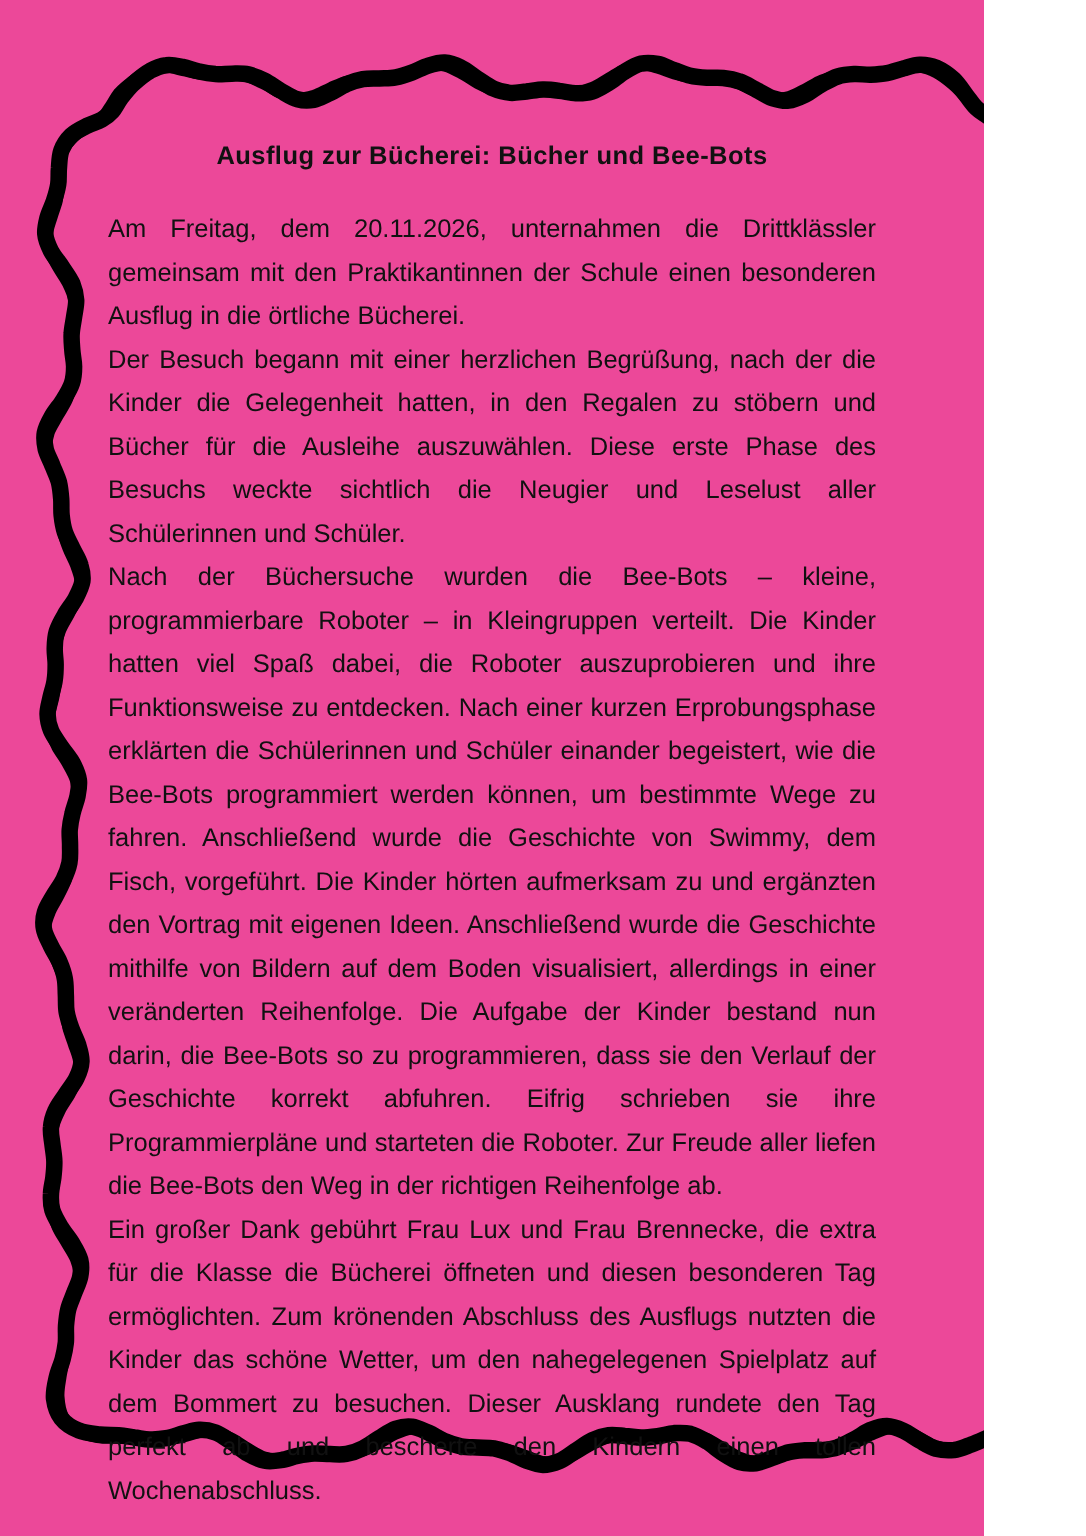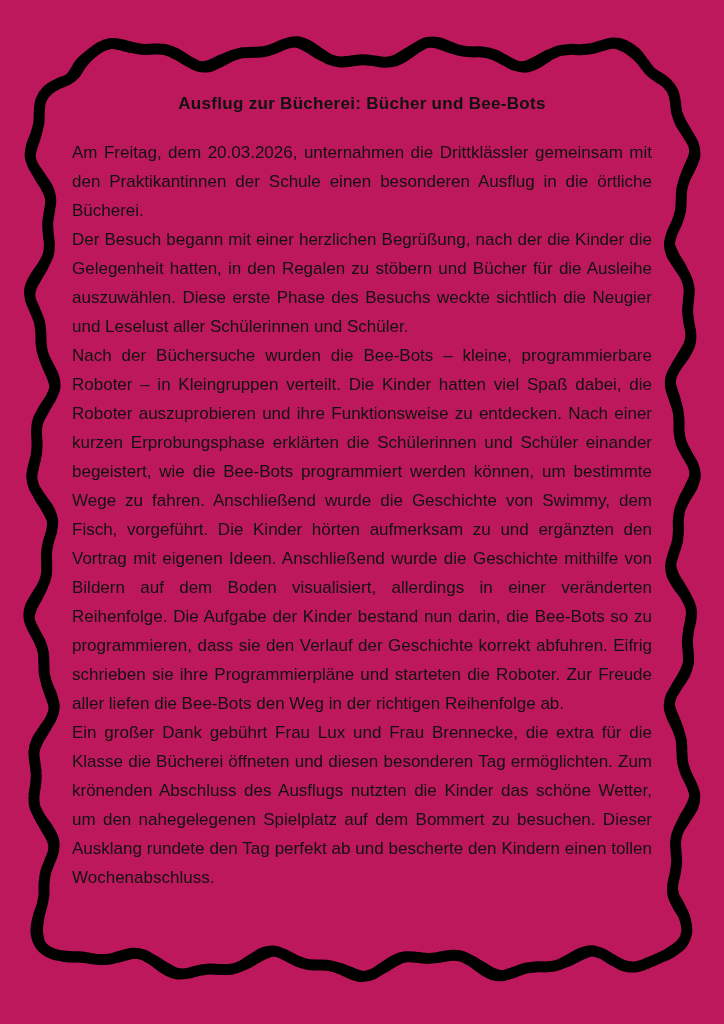--- a/index.html
+++ b/index.html
@@ -2,23 +2,23 @@
 <html><head>
 <meta charset="utf-8">
 <style>
   html, body {
     margin: 0;
     padding: 0;
     background: #ffffff;
   }
   .page {
     position: relative;
-    width: 724px;
+    width: 656px;
     height: 1024px;
-    background: #be185d;
+    background: #ec4899;
     overflow: hidden;
     font-family: "Liberation Sans", "DejaVu Sans", sans-serif;
     color: #111111;
   }
   .border-svg {
     position: absolute;
     left: 0;
     top: 0;
     width: 724px;
     height: 1024px;
@@ -51,19 +51,19 @@
 
 <div class="page">
 
   <svg class="border-svg" viewBox="0 0 724 1024" xmlns="http://www.w3.org/2000/svg" aria-hidden="true">
     <path id="wavy-path-1" fill="none" stroke-linecap="round" stroke-linejoin="round" d="M 100.0 47.3 C 103.7 45.2, 107.3 43.9, 110.9 43.5 C 114.6 43.0, 118.2 43.9, 121.8 44.6 C 125.5 45.3, 129.1 46.9, 132.8 47.7 C 136.4 48.6, 140.0 49.2, 143.7 49.4 C 147.3 49.7, 150.9 49.1, 154.6 49.1 C 158.2 49.1, 161.9 48.8, 165.5 49.6 C 169.1 50.4, 172.8 51.9, 176.4 53.7 C 180.1 55.6, 183.7 58.6, 187.3 60.6 C 191.0 62.7, 194.6 65.2, 198.3 66.2 C 201.9 67.2, 205.5 67.3, 209.2 66.6 C 212.8 65.9, 216.4 63.7, 220.1 62.0 C 223.7 60.3, 227.4 57.7, 231.0 56.1 C 234.6 54.6, 238.3 53.5, 241.9 52.8 C 245.6 52.2, 249.2 52.5, 252.8 52.3 C 256.5 52.1, 260.1 52.3, 263.8 51.6 C 267.4 50.9, 271.0 49.7, 274.7 48.3 C 278.3 47.0, 281.9 44.8, 285.6 43.7 C 289.2 42.6, 292.9 41.5, 296.5 41.7 C 300.1 41.9, 303.8 43.3, 307.4 45.1 C 311.1 46.8, 314.7 50.1, 318.3 52.4 C 322.0 54.8, 325.6 57.6, 329.3 59.2 C 332.9 60.8, 336.5 61.6, 340.2 61.9 C 343.8 62.2, 347.4 61.3, 351.1 61.0 C 354.7 60.6, 358.4 59.8, 362.0 59.7 C 365.6 59.6, 369.3 60.1, 372.9 60.6 C 376.6 61.0, 380.2 62.1, 383.8 62.2 C 387.5 62.3, 391.1 62.2, 394.8 61.1 C 398.4 60.0, 402.0 57.7, 405.7 55.4 C 409.3 53.2, 412.9 49.8, 416.6 47.7 C 420.2 45.5, 423.9 43.3, 427.5 42.4 C 431.1 41.6, 434.8 41.9, 438.4 42.6 C 442.1 43.3, 445.7 45.3, 449.3 46.7 C 453.0 48.0, 456.6 49.7, 460.3 50.5 C 463.9 51.4, 467.5 51.6, 471.2 51.8 C 474.8 52.1, 478.4 51.6, 482.1 52.0 C 485.7 52.4, 489.4 53.0, 493.0 54.3 C 496.6 55.5, 500.3 57.8, 503.9 59.7 C 507.6 61.5, 511.2 64.2, 514.8 65.4 C 518.5 66.6, 522.1 67.5, 525.8 67.1 C 529.4 66.7, 533.0 65.0, 536.7 63.2 C 540.3 61.4, 543.9 58.3, 547.6 56.3 C 551.2 54.3, 554.9 52.1, 558.5 51.0 C 562.1 49.9, 565.8 49.6, 569.4 49.4 C 573.1 49.2, 576.7 49.9, 580.3 49.8 C 584.0 49.6, 587.6 49.4, 591.3 48.7 C 594.9 48.0, 598.5 46.5, 602.2 45.6 C 605.8 44.6, 609.4 43.2, 613.1 43.1 C 616.7 43.0, 620.2 43.4, 624.0 45.0 C 627.8 46.7, 632.4 49.8, 635.8 52.9 C 639.1 56.0, 641.6 60.3, 644.1 63.5 C 646.6 66.7, 648.4 69.6, 650.8 71.9 C 653.2 74.3, 655.8 75.6, 658.5 77.5 C 661.1 79.4, 664.4 81.0, 666.8 83.4 C 669.2 85.7, 671.5 88.7, 672.9 91.7 C 674.4 94.8, 674.8 98.4, 675.4 101.8 C 676.0 105.2, 675.8 108.5, 676.6 112.0 C 677.5 115.5, 678.7 119.4, 680.5 123.0 C 682.3 126.7, 685.4 130.4, 687.5 134.1 C 689.7 137.7, 692.4 141.4, 693.6 145.1 C 694.8 148.8, 695.2 152.4, 694.8 156.1 C 694.3 159.8, 692.3 163.5, 690.7 167.1 C 689.1 170.8, 686.6 174.5, 685.1 178.2 C 683.6 181.8, 682.5 185.5, 681.8 189.2 C 681.1 192.9, 681.4 196.5, 681.2 200.2 C 681.0 203.9, 681.1 207.6, 680.4 211.3 C 679.7 214.9, 678.4 218.6, 677.0 222.3 C 675.6 226.0, 673.3 229.6, 672.0 233.3 C 670.8 237.0, 669.4 240.7, 669.4 244.3 C 669.4 248.0, 670.5 251.7, 672.1 255.4 C 673.7 259.0, 676.8 262.7, 679.1 266.4 C 681.4 270.1, 684.4 273.7, 686.0 277.4 C 687.7 281.1, 688.7 284.8, 689.1 288.4 C 689.5 292.1, 688.8 295.8, 688.5 299.5 C 688.3 303.1, 687.6 306.8, 687.6 310.5 C 687.6 314.2, 688.2 317.9, 688.7 321.5 C 689.2 325.2, 690.5 328.9, 690.7 332.6 C 691.0 336.2, 691.1 339.9, 690.1 343.6 C 689.1 347.3, 687.0 350.9, 684.8 354.6 C 682.6 358.3, 679.1 362.0, 676.9 365.6 C 674.6 369.3, 672.2 373.0, 671.2 376.7 C 670.1 380.3, 670.2 384.0, 670.7 387.7 C 671.2 391.4, 673.0 395.0, 674.2 398.7 C 675.4 402.4, 677.0 406.1, 677.8 409.8 C 678.6 413.4, 678.8 417.1, 679.0 420.8 C 679.2 424.5, 678.7 428.1, 679.1 431.8 C 679.4 435.5, 679.9 439.2, 681.2 442.8 C 682.5 446.5, 684.7 450.2, 686.7 453.9 C 688.6 457.5, 691.4 461.2, 692.9 464.9 C 694.3 468.6, 695.4 472.2, 695.3 475.9 C 695.1 479.6, 693.6 483.3, 692.0 486.9 C 690.3 490.6, 687.4 494.3, 685.4 498.0 C 683.4 501.6, 681.3 505.3, 680.1 509.0 C 678.9 512.7, 678.6 516.4, 678.3 520.0 C 678.0 523.7, 678.6 527.4, 678.4 531.1 C 678.2 534.7, 678.0 538.4, 677.2 542.1 C 676.4 545.8, 674.8 549.4, 673.7 553.1 C 672.7 556.8, 671.0 560.5, 670.8 564.1 C 670.5 567.8, 670.8 571.5, 672.1 575.2 C 673.4 578.8, 676.0 582.5, 678.4 586.2 C 680.8 589.9, 684.1 593.5, 686.2 597.2 C 688.3 600.9, 690.2 604.6, 691.0 608.3 C 691.8 611.9, 691.4 615.6, 691.0 619.3 C 690.6 623.0, 689.2 626.6, 688.6 630.3 C 688.0 634.0, 687.5 637.7, 687.4 641.3 C 687.3 645.0, 688.0 648.7, 688.2 652.4 C 688.4 656.0, 688.9 659.7, 688.3 663.4 C 687.7 667.1, 686.5 670.7, 684.7 674.4 C 682.9 678.1, 679.9 681.8, 677.6 685.4 C 675.4 689.1, 672.5 692.8, 671.1 696.5 C 669.7 700.1, 669.0 703.8, 669.3 707.5 C 669.5 711.2, 671.2 714.9, 672.7 718.5 C 674.2 722.2, 676.6 725.9, 678.0 729.6 C 679.4 733.2, 680.6 736.9, 681.3 740.6 C 681.9 744.3, 681.7 747.9, 681.9 751.6 C 682.2 755.3, 682.0 759.0, 682.7 762.6 C 683.4 766.3, 684.7 770.0, 686.1 773.7 C 687.6 777.3, 690.1 781.0, 691.5 784.7 C 693.0 788.4, 694.6 792.0, 694.8 795.7 C 695.0 799.4, 694.2 803.1, 692.8 806.8 C 691.3 810.4, 688.4 814.1, 686.1 817.8 C 683.9 821.5, 680.9 825.1, 679.2 828.8 C 677.4 832.5, 676.3 836.2, 675.8 839.8 C 675.2 843.5, 675.8 847.2, 676.0 850.9 C 676.1 854.5, 676.8 858.2, 676.7 861.9 C 676.5 865.6, 675.9 869.2, 675.3 872.9 C 674.7 876.6, 673.2 880.3, 672.9 883.9 C 672.5 887.6, 672.1 891.3, 673.0 895.0 C 673.8 898.6, 676.0 902.2, 677.9 906.0 C 679.9 909.8, 683.2 913.7, 684.6 918.1 C 686.1 922.4, 687.3 927.6, 686.8 932.0 C 686.3 936.4, 684.1 940.9, 681.5 944.4 C 678.8 947.8, 674.5 950.4, 670.7 952.7 C 667.0 955.0, 662.7 956.5, 658.9 958.2 C 655.0 959.9, 651.4 961.6, 647.6 963.0 C 643.8 964.4, 640.0 966.2, 636.1 966.7 C 632.1 967.1, 627.8 966.9, 624.0 965.9 C 620.2 964.8, 616.7 962.4, 613.1 960.4 C 609.4 958.4, 605.8 955.4, 602.2 953.8 C 598.5 952.2, 594.9 950.8, 591.3 950.7 C 587.6 950.6, 584.0 951.9, 580.3 953.3 C 576.7 954.8, 573.1 957.6, 569.4 959.5 C 565.8 961.4, 562.1 963.6, 558.5 964.8 C 554.9 966.1, 551.2 966.5, 547.6 966.8 C 543.9 967.1, 540.3 966.6, 536.7 966.8 C 533.0 967.1, 529.4 967.3, 525.8 968.2 C 522.1 969.1, 518.5 970.8, 514.8 972.0 C 511.2 973.2, 507.6 975.0, 503.9 975.5 C 500.3 975.9, 496.6 975.9, 493.0 974.8 C 489.4 973.7, 485.7 971.2, 482.1 968.9 C 478.4 966.6, 474.8 963.2, 471.2 961.0 C 467.5 958.9, 463.9 956.9, 460.3 955.9 C 456.6 955.0, 453.0 955.2, 449.3 955.4 C 445.7 955.7, 442.1 956.9, 438.4 957.4 C 434.8 957.9, 431.1 958.4, 427.5 958.4 C 423.9 958.3, 420.2 957.5, 416.6 957.3 C 412.9 957.0, 409.3 956.3, 405.7 956.8 C 402.0 957.3, 398.4 958.4, 394.8 960.1 C 391.1 961.8, 387.5 964.8, 383.8 967.1 C 380.2 969.5, 376.6 972.5, 372.9 974.1 C 369.3 975.6, 365.6 976.6, 362.0 976.6 C 358.4 976.5, 354.7 975.1, 351.1 973.8 C 347.4 972.5, 343.8 970.2, 340.2 968.8 C 336.5 967.5, 332.9 966.3, 329.3 965.6 C 325.6 965.0, 322.0 965.2, 318.3 965.0 C 314.7 964.8, 311.1 965.0, 307.4 964.3 C 303.8 963.6, 300.1 962.3, 296.5 960.8 C 292.9 959.2, 289.2 956.7, 285.6 955.1 C 281.9 953.5, 278.3 951.6, 274.7 951.1 C 271.0 950.7, 267.4 951.2, 263.8 952.5 C 260.1 953.8, 256.5 956.5, 252.8 958.7 C 249.2 960.9, 245.6 963.8, 241.9 965.6 C 238.3 967.4, 234.6 968.7, 231.0 969.3 C 227.4 969.9, 223.7 969.5, 220.1 969.4 C 216.4 969.4, 212.8 968.8, 209.2 969.0 C 205.5 969.2, 201.9 969.9, 198.3 970.6 C 194.6 971.4, 191.0 972.9, 187.3 973.4 C 183.7 974.0, 180.1 974.5, 176.4 973.8 C 172.8 973.2, 169.1 971.4, 165.5 969.3 C 161.9 967.3, 158.2 963.9, 154.6 961.5 C 150.9 959.1, 147.3 956.3, 143.7 955.0 C 140.0 953.6, 136.4 953.1, 132.8 953.2 C 129.1 953.4, 125.5 954.8, 121.8 955.7 C 118.2 956.7, 114.6 958.1, 110.9 958.8 C 107.3 959.4, 103.6 959.7, 100.0 959.6 C 96.4 959.6, 93.1 958.7, 89.6 958.3 C 86.1 957.8, 82.8 957.1, 79.0 956.8 C 75.1 956.5, 70.8 956.8, 66.4 956.3 C 62.0 955.8, 56.6 955.4, 52.4 953.6 C 48.1 951.9, 43.6 949.1, 40.8 945.5 C 38.1 942.0, 36.6 937.0, 36.0 932.5 C 35.5 928.0, 36.8 922.8, 37.8 918.4 C 38.7 914.0, 40.8 909.9, 41.8 906.0 C 42.8 902.1, 43.5 898.6, 43.9 895.0 C 44.2 891.3, 43.8 887.6, 44.0 883.9 C 44.3 880.3, 44.6 876.6, 45.5 872.9 C 46.4 869.2, 48.2 865.6, 49.5 861.9 C 50.9 858.2, 52.9 854.5, 53.5 850.9 C 54.2 847.2, 54.4 843.5, 53.5 839.8 C 52.6 836.2, 50.3 832.5, 48.1 828.8 C 45.9 825.1, 42.6 821.5, 40.4 817.8 C 38.2 814.1, 36.0 810.4, 34.9 806.8 C 33.8 803.1, 33.8 799.4, 34.0 795.7 C 34.1 792.0, 35.2 788.4, 35.6 784.7 C 36.0 781.0, 36.4 777.3, 36.2 773.7 C 36.1 770.0, 35.3 766.3, 34.9 762.6 C 34.5 759.0, 33.6 755.3, 34.0 751.6 C 34.3 747.9, 35.2 744.3, 36.9 740.6 C 38.5 736.9, 41.5 733.2, 43.8 729.6 C 46.2 725.9, 49.4 722.2, 51.1 718.5 C 52.9 714.9, 54.1 711.2, 54.3 707.5 C 54.4 703.8, 53.2 700.1, 52.1 696.5 C 51.0 692.8, 48.8 689.1, 47.5 685.4 C 46.2 681.8, 45.0 678.1, 44.4 674.4 C 43.8 670.7, 44.1 667.1, 43.9 663.4 C 43.7 659.7, 43.9 656.0, 43.2 652.4 C 42.6 648.7, 41.3 645.0, 39.7 641.3 C 38.2 637.7, 35.5 634.0, 33.8 630.3 C 32.0 626.6, 29.9 623.0, 29.3 619.3 C 28.6 615.6, 28.8 611.9, 29.9 608.3 C 30.9 604.6, 33.5 600.9, 35.6 597.2 C 37.7 593.5, 40.6 589.9, 42.4 586.2 C 44.2 582.5, 45.6 578.8, 46.3 575.2 C 47.0 571.5, 46.7 567.8, 46.7 564.1 C 46.8 560.5, 46.2 556.8, 46.5 553.1 C 46.8 549.4, 47.5 545.8, 48.4 542.1 C 49.2 538.4, 50.9 534.7, 51.6 531.1 C 52.3 527.4, 53.1 523.7, 52.6 520.0 C 52.1 516.4, 50.5 512.7, 48.6 509.0 C 46.6 505.3, 43.3 501.6, 40.8 498.0 C 38.4 494.3, 35.5 490.6, 34.0 486.9 C 32.5 483.3, 31.8 479.6, 31.7 475.9 C 31.7 472.2, 32.9 468.6, 33.7 464.9 C 34.5 461.2, 35.9 457.5, 36.4 453.9 C 37.0 450.2, 37.1 446.5, 37.1 442.8 C 37.1 439.2, 36.3 435.5, 36.5 431.8 C 36.6 428.1, 36.8 424.5, 37.9 420.8 C 39.0 417.1, 41.2 413.4, 43.3 409.8 C 45.4 406.1, 48.5 402.4, 50.5 398.7 C 52.4 395.0, 54.3 391.4, 54.9 387.7 C 55.4 384.0, 54.7 380.3, 53.6 376.7 C 52.6 373.0, 50.1 369.3, 48.3 365.6 C 46.6 362.0, 44.4 358.3, 43.2 354.6 C 42.0 350.9, 41.5 347.3, 41.1 343.6 C 40.7 339.9, 41.1 336.2, 40.8 332.6 C 40.5 328.9, 40.2 325.2, 39.3 321.5 C 38.3 317.9, 36.5 314.2, 35.0 310.5 C 33.6 306.8, 31.4 303.1, 30.5 299.5 C 29.7 295.8, 29.2 292.1, 29.9 288.4 C 30.6 284.8, 32.6 281.1, 34.7 277.4 C 36.8 273.7, 40.1 270.1, 42.3 266.4 C 44.6 262.7, 46.9 259.0, 48.0 255.4 C 49.2 251.7, 49.4 248.0, 49.4 244.3 C 49.4 240.7, 48.4 237.0, 48.2 233.3 C 47.9 229.6, 47.5 226.0, 47.8 222.3 C 48.0 218.6, 48.9 214.9, 49.4 211.3 C 49.9 207.6, 50.9 203.9, 50.8 200.2 C 50.6 196.5, 49.8 192.9, 48.3 189.2 C 46.7 185.5, 43.9 181.8, 41.5 178.2 C 39.1 174.5, 35.8 170.8, 33.9 167.1 C 32.1 163.5, 30.5 159.8, 30.2 156.1 C 29.8 152.4, 30.8 148.8, 31.7 145.1 C 32.7 141.4, 34.7 137.7, 35.9 134.1 C 37.1 130.4, 38.2 126.7, 38.8 123.0 C 39.4 119.4, 38.9 115.8, 39.3 112.0 C 39.6 108.2, 39.6 103.9, 40.9 100.3 C 42.3 96.6, 44.7 93.0, 47.5 90.3 C 50.4 87.5, 54.5 85.6, 57.9 83.9 C 61.3 82.1, 65.0 81.4, 67.8 79.8 C 70.6 78.2, 72.6 76.7, 74.8 74.2 C 76.9 71.8, 78.3 68.3, 80.6 65.3 C 83.0 62.2, 85.6 58.8, 88.8 55.8 C 92.1 52.9, 96.3 49.3, 100.0 47.3 Z" stroke="#000000" stroke-width="11"></path>
     <path id="wavy-path-2" fill="none" stroke-linecap="round" stroke-linejoin="round" d="M 100.0 46.0 C 103.8 44.5, 107.3 44.7, 110.9 44.9 C 114.6 45.1, 118.2 46.4, 121.8 47.2 C 125.5 47.9, 129.1 49.1, 132.8 49.6 C 136.4 50.1, 140.0 50.1, 143.7 50.1 C 147.3 50.1, 150.9 49.6, 154.6 49.8 C 158.2 50.0, 161.9 50.4, 165.5 51.6 C 169.1 52.7, 172.8 54.7, 176.4 56.6 C 180.1 58.4, 183.7 61.0, 187.3 62.5 C 191.0 63.9, 194.6 65.2, 198.3 65.4 C 201.9 65.5, 205.5 64.5, 209.2 63.4 C 212.8 62.2, 216.4 59.9, 220.1 58.3 C 223.7 56.8, 227.4 55.0, 231.0 54.0 C 234.6 53.1, 238.3 52.8, 241.9 52.5 C 245.6 52.2, 249.2 52.6, 252.8 52.4 C 256.5 52.1, 260.1 51.7, 263.8 50.8 C 267.4 50.0, 271.0 48.3, 274.7 47.2 C 278.3 46.0, 281.9 44.3, 285.6 43.8 C 289.2 43.3, 292.9 43.3, 296.5 44.2 C 300.1 45.1, 303.8 47.2, 307.4 49.2 C 311.1 51.1, 314.7 54.0, 318.3 55.8 C 322.0 57.7, 325.6 59.4, 329.3 60.2 C 332.9 61.0, 336.5 60.9, 340.2 60.8 C 343.8 60.6, 347.4 59.7, 351.1 59.4 C 354.7 59.1, 358.4 58.9, 362.0 59.0 C 365.6 59.2, 369.3 60.0, 372.9 60.4 C 376.6 60.7, 380.2 61.4, 383.8 61.0 C 387.5 60.6, 391.1 59.7, 394.8 58.1 C 398.4 56.6, 402.0 54.0, 405.7 51.9 C 409.3 49.9, 412.9 47.2, 416.6 45.8 C 420.2 44.4, 423.9 43.5, 427.5 43.5 C 431.1 43.4, 434.8 44.6, 438.4 45.6 C 442.1 46.6, 445.7 48.5, 449.3 49.5 C 453.0 50.6, 456.6 51.4, 460.3 51.9 C 463.9 52.3, 467.5 52.1, 471.2 52.2 C 474.8 52.4, 478.4 52.3, 482.1 52.9 C 485.7 53.6, 489.4 54.8, 493.0 56.3 C 496.6 57.7, 500.3 60.0, 503.9 61.5 C 507.6 63.0, 511.2 64.7, 514.8 65.2 C 518.5 65.6, 522.1 65.2, 525.8 64.2 C 529.4 63.2, 533.0 60.9, 536.7 59.1 C 540.3 57.3, 543.9 54.8, 547.6 53.3 C 551.2 51.9, 554.9 50.8, 558.5 50.3 C 562.1 49.7, 565.8 50.1, 569.4 50.1 C 573.1 50.1, 576.7 50.4, 580.3 50.1 C 584.0 49.8, 587.6 49.1, 591.3 48.3 C 594.9 47.5, 598.5 46.0, 602.2 45.4 C 605.8 44.9, 609.4 44.3, 613.1 44.9 C 616.7 45.4, 620.3 46.8, 624.0 48.7 C 627.7 50.7, 631.8 53.9, 635.0 56.6 C 638.3 59.3, 640.7 62.6, 643.5 65.0 C 646.2 67.4, 648.6 69.2, 651.4 71.1 C 654.1 72.9, 657.3 74.0, 660.1 75.9 C 663.0 77.8, 666.1 79.8, 668.3 82.4 C 670.5 85.0, 672.2 88.3, 673.5 91.5 C 674.8 94.7, 675.2 98.2, 676.1 101.6 C 676.9 105.1, 677.4 108.4, 678.6 112.0 C 679.8 115.6, 681.7 119.4, 683.5 123.0 C 685.4 126.7, 688.1 130.4, 689.7 134.1 C 691.3 137.7, 692.8 141.4, 693.2 145.1 C 693.5 148.8, 692.8 152.4, 691.8 156.1 C 690.7 159.8, 688.6 163.5, 687.1 167.1 C 685.6 170.8, 683.9 174.5, 682.9 178.2 C 681.9 181.8, 681.6 185.5, 681.3 189.2 C 681.0 192.9, 681.4 196.5, 681.1 200.2 C 680.8 203.9, 680.4 207.6, 679.5 211.3 C 678.6 214.9, 676.9 218.6, 675.6 222.3 C 674.4 226.0, 672.5 229.6, 671.8 233.3 C 671.2 237.0, 670.9 240.7, 671.6 244.3 C 672.4 248.0, 674.3 251.7, 676.1 255.4 C 678.0 259.0, 680.8 262.7, 682.7 266.4 C 684.6 270.1, 686.4 273.7, 687.3 277.4 C 688.3 281.1, 688.3 284.8, 688.2 288.4 C 688.2 292.1, 687.4 295.8, 687.2 299.5 C 687.0 303.1, 686.8 306.8, 687.0 310.5 C 687.3 314.2, 688.2 317.9, 688.6 321.5 C 689.1 325.2, 689.9 328.9, 689.7 332.6 C 689.4 336.2, 688.6 339.9, 687.2 343.6 C 685.7 347.3, 683.2 350.9, 681.1 354.6 C 679.0 358.3, 676.2 362.0, 674.7 365.6 C 673.1 369.3, 672.0 373.0, 671.8 376.7 C 671.6 380.3, 672.6 384.0, 673.4 387.7 C 674.3 391.4, 676.0 395.0, 677.0 398.7 C 678.0 402.4, 678.8 406.1, 679.2 409.8 C 679.7 413.4, 679.4 417.1, 679.5 420.8 C 679.6 424.5, 679.4 428.1, 680.1 431.8 C 680.7 435.5, 681.9 439.2, 683.3 442.8 C 684.8 446.5, 687.2 450.2, 688.8 453.9 C 690.4 457.5, 692.3 461.2, 693.0 464.9 C 693.6 468.6, 693.5 472.2, 692.6 475.9 C 691.8 479.6, 689.7 483.3, 688.0 486.9 C 686.3 490.6, 683.8 494.3, 682.3 498.0 C 680.9 501.6, 679.7 505.3, 679.1 509.0 C 678.5 512.7, 678.8 516.4, 678.7 520.0 C 678.7 523.7, 679.0 527.4, 678.6 531.1 C 678.3 534.7, 677.4 538.4, 676.6 542.1 C 675.7 545.8, 674.1 549.4, 673.4 553.1 C 672.7 556.8, 671.9 560.5, 672.3 564.1 C 672.7 567.8, 674.0 571.5, 675.7 575.2 C 677.4 578.8, 680.2 582.5, 682.3 586.2 C 684.4 589.9, 686.9 593.5, 688.2 597.2 C 689.5 600.9, 690.2 604.6, 690.3 608.3 C 690.4 611.9, 689.4 615.6, 688.8 619.3 C 688.3 623.0, 687.3 626.6, 686.9 630.3 C 686.6 634.0, 686.7 637.7, 686.8 641.3 C 686.9 645.0, 687.7 648.7, 687.6 652.4 C 687.5 656.0, 687.4 659.7, 686.4 663.4 C 685.3 667.1, 683.4 670.7, 681.6 674.4 C 679.7 678.1, 676.9 681.8, 675.2 685.4 C 673.4 689.1, 671.7 692.8, 671.2 696.5 C 670.6 700.1, 671.1 703.8, 672.0 707.5 C 672.8 711.2, 674.8 714.9, 676.2 718.5 C 677.6 722.2, 679.4 725.9, 680.3 729.6 C 681.2 733.2, 681.6 736.9, 681.9 740.6 C 682.2 744.3, 681.8 747.9, 682.1 751.6 C 682.4 755.3, 682.8 759.0, 683.7 762.6 C 684.7 766.3, 686.4 770.0, 687.8 773.7 C 689.2 777.3, 691.2 781.0, 692.0 784.7 C 692.9 788.4, 693.4 792.0, 692.8 795.7 C 692.3 799.4, 690.5 803.1, 688.8 806.8 C 687.1 810.4, 684.3 814.1, 682.4 817.8 C 680.5 821.5, 678.6 825.1, 677.6 828.8 C 676.6 832.5, 676.4 836.2, 676.4 839.8 C 676.3 843.5, 677.0 847.2, 677.2 850.9 C 677.3 854.5, 677.4 858.2, 677.1 861.9 C 676.7 865.6, 675.7 869.2, 675.2 872.9 C 674.6 876.6, 673.7 880.3, 673.8 883.9 C 673.9 887.6, 674.5 891.3, 675.8 895.0 C 677.2 898.6, 679.9 902.1, 681.7 906.0 C 683.6 909.9, 686.3 914.2, 687.1 918.6 C 687.9 922.9, 687.9 927.8, 686.6 931.9 C 685.3 936.0, 682.4 939.9, 679.4 943.0 C 676.4 946.2, 672.4 948.5, 668.8 950.8 C 665.3 953.2, 661.6 955.0, 658.1 957.0 C 654.5 958.9, 651.1 961.1, 647.4 962.5 C 643.7 964.0, 639.8 965.4, 635.9 965.6 C 632.0 965.8, 627.8 964.9, 624.0 963.6 C 620.2 962.3, 616.7 959.7, 613.1 958.0 C 609.4 956.3, 605.8 954.2, 602.2 953.3 C 598.5 952.5, 594.9 952.4, 591.3 953.0 C 587.6 953.7, 584.0 955.6, 580.3 957.2 C 576.7 958.8, 573.1 961.2, 569.4 962.7 C 565.8 964.2, 562.1 965.3, 558.5 966.0 C 554.9 966.6, 551.2 966.4, 547.6 966.6 C 543.9 966.7, 540.3 966.4, 536.7 966.8 C 533.0 967.2, 529.4 968.1, 525.8 969.0 C 522.1 970.0, 518.5 971.7, 514.8 972.6 C 511.2 973.4, 507.6 974.4, 503.9 974.2 C 500.3 973.9, 496.6 972.8, 493.0 971.3 C 489.4 969.7, 485.7 966.9, 482.1 964.9 C 478.4 962.8, 474.8 960.2, 471.2 958.8 C 467.5 957.3, 463.9 956.5, 460.3 956.3 C 456.6 956.1, 453.0 956.9, 449.3 957.3 C 445.7 957.8, 442.1 958.7, 438.4 959.0 C 434.8 959.2, 431.1 959.1, 427.5 958.9 C 423.9 958.7, 420.2 957.8, 416.6 957.8 C 412.9 957.8, 409.3 957.8, 405.7 958.7 C 402.0 959.6, 398.4 961.5, 394.8 963.3 C 391.1 965.2, 387.5 968.1, 383.8 969.9 C 380.2 971.7, 376.6 973.7, 372.9 974.4 C 369.3 975.1, 365.6 974.8, 362.0 974.2 C 358.4 973.5, 354.7 971.6, 351.1 970.4 C 347.4 969.1, 343.8 967.4, 340.2 966.5 C 336.5 965.5, 332.9 965.2, 329.3 964.9 C 325.6 964.6, 322.0 964.9, 318.3 964.6 C 314.7 964.3, 311.1 964.0, 307.4 963.1 C 303.8 962.1, 300.1 960.3, 296.5 958.9 C 292.9 957.4, 289.2 955.2, 285.6 954.2 C 281.9 953.2, 278.3 952.5, 274.7 952.8 C 271.0 953.2, 267.4 954.7, 263.8 956.3 C 260.1 957.9, 256.5 960.7, 252.8 962.5 C 249.2 964.4, 245.6 966.4, 241.9 967.5 C 238.3 968.5, 234.6 968.8, 231.0 969.0 C 227.4 969.1, 223.7 968.5, 220.1 968.4 C 216.4 968.4, 212.8 968.3, 209.2 968.7 C 205.5 969.1, 201.9 970.2, 198.3 970.9 C 194.6 971.5, 191.0 972.7, 187.3 972.7 C 183.7 972.7, 180.1 972.3, 176.4 971.1 C 172.8 969.9, 169.1 967.5, 165.5 965.4 C 161.9 963.4, 158.2 960.4, 154.6 958.7 C 150.9 956.9, 147.3 955.4, 143.7 954.8 C 140.0 954.3, 136.4 954.8, 132.8 955.4 C 129.1 956.0, 125.5 957.5, 121.8 958.3 C 118.2 959.1, 114.6 959.9, 110.9 960.2 C 107.3 960.5, 103.6 960.3, 100.0 960.1 C 96.4 960.0, 93.1 959.5, 89.4 959.3 C 85.7 959.1, 82.1 959.2, 78.0 959.0 C 74.0 958.9, 69.3 959.3, 64.9 958.5 C 60.5 957.7, 55.5 956.6, 51.8 954.2 C 48.0 951.9, 44.5 948.3, 42.5 944.4 C 40.5 940.6, 39.8 935.5, 39.5 931.1 C 39.2 926.6, 40.3 921.9, 40.9 917.7 C 41.5 913.6, 42.6 909.8, 43.1 906.0 C 43.6 902.2, 43.6 898.6, 43.8 895.0 C 44.0 891.3, 43.7 887.6, 44.2 883.9 C 44.6 880.3, 45.5 876.6, 46.5 872.9 C 47.6 869.2, 49.4 865.6, 50.4 861.9 C 51.4 858.2, 52.5 854.5, 52.5 850.9 C 52.5 847.2, 51.6 843.5, 50.2 839.8 C 48.7 836.2, 46.1 832.5, 44.0 828.8 C 41.9 825.1, 39.3 821.5, 37.8 817.8 C 36.3 814.1, 35.3 810.4, 34.9 806.8 C 34.6 803.1, 35.3 799.4, 35.6 795.7 C 35.9 792.0, 36.8 788.4, 37.0 784.7 C 37.1 781.0, 36.9 777.3, 36.6 773.7 C 36.4 770.0, 35.4 766.3, 35.3 762.6 C 35.2 759.0, 35.0 755.3, 35.8 751.6 C 36.7 747.9, 38.4 744.3, 40.2 740.6 C 42.1 736.9, 44.9 733.2, 46.9 729.6 C 48.8 725.9, 50.9 722.2, 51.8 718.5 C 52.7 714.9, 52.7 711.2, 52.2 707.5 C 51.7 703.8, 50.0 700.1, 48.8 696.5 C 47.7 692.8, 46.0 689.1, 45.1 685.4 C 44.3 681.8, 43.9 678.1, 43.6 674.4 C 43.3 670.7, 43.7 667.1, 43.4 663.4 C 43.2 659.7, 42.9 656.0, 41.9 652.4 C 40.9 648.7, 39.2 645.0, 37.6 641.3 C 36.1 637.7, 33.8 634.0, 32.6 630.3 C 31.5 626.6, 30.5 623.0, 30.6 619.3 C 30.8 615.6, 32.1 611.9, 33.6 608.3 C 35.0 604.6, 37.7 600.9, 39.5 597.2 C 41.3 593.5, 43.4 589.9, 44.5 586.2 C 45.6 582.5, 46.0 578.8, 46.3 575.2 C 46.5 571.5, 45.9 567.8, 45.9 564.1 C 46.0 560.5, 45.9 556.8, 46.4 553.1 C 46.9 549.4, 48.1 545.8, 48.8 542.1 C 49.6 538.4, 50.9 534.7, 51.1 531.1 C 51.3 527.4, 51.0 523.7, 50.0 520.0 C 48.9 516.4, 46.6 512.7, 44.6 509.0 C 42.6 505.3, 39.6 501.6, 37.7 498.0 C 35.9 494.3, 34.2 490.6, 33.5 486.9 C 32.8 483.3, 33.2 479.6, 33.6 475.9 C 34.0 472.2, 35.4 468.6, 36.1 464.9 C 36.8 461.2, 37.5 457.5, 37.8 453.9 C 38.0 450.2, 37.6 446.5, 37.6 442.8 C 37.5 439.2, 37.1 435.5, 37.5 431.8 C 38.0 428.1, 38.9 424.5, 40.4 420.8 C 41.8 417.1, 44.3 413.4, 46.2 409.8 C 48.1 406.1, 50.5 402.4, 51.7 398.7 C 52.9 395.0, 53.5 391.4, 53.2 387.7 C 53.0 384.0, 51.4 380.3, 50.1 376.7 C 48.7 373.0, 46.5 369.3, 45.1 365.6 C 43.7 362.0, 42.4 358.3, 41.7 354.6 C 41.0 350.9, 41.1 347.3, 40.9 343.6 C 40.7 339.9, 41.0 336.2, 40.5 332.6 C 40.1 328.9, 39.2 325.2, 38.1 321.5 C 37.0 317.9, 35.1 314.2, 33.9 310.5 C 32.8 306.8, 31.4 303.1, 31.3 299.5 C 31.1 295.8, 31.8 292.1, 33.0 288.4 C 34.3 284.8, 36.9 281.1, 38.9 277.4 C 40.9 273.7, 43.6 270.1, 45.1 266.4 C 46.7 262.7, 47.8 259.0, 48.3 255.4 C 48.8 251.7, 48.3 248.0, 48.0 244.3 C 47.8 240.7, 47.0 237.0, 46.9 233.3 C 46.8 229.6, 47.1 226.0, 47.5 222.3 C 47.8 218.6, 48.9 214.9, 49.1 211.3 C 49.4 207.6, 49.7 203.9, 49.0 200.2 C 48.3 196.5, 46.7 192.9, 44.9 189.2 C 43.1 185.5, 40.2 181.8, 38.2 178.2 C 36.2 174.5, 33.9 170.8, 32.9 167.1 C 31.8 163.5, 31.6 159.8, 31.9 156.1 C 32.2 152.4, 33.7 148.8, 34.8 145.1 C 35.9 141.4, 37.4 137.7, 38.3 134.1 C 39.1 130.4, 39.5 126.7, 39.7 123.0 C 40.0 119.4, 39.3 115.7, 39.8 112.0 C 40.2 108.3, 40.7 104.0, 42.3 100.5 C 44.0 97.1, 46.9 93.8, 49.7 91.2 C 52.5 88.5, 56.2 86.7, 59.2 84.7 C 62.1 82.7, 64.8 81.3, 67.1 79.1 C 69.4 76.9, 70.8 74.3, 72.8 71.4 C 74.9 68.5, 76.6 64.6, 79.1 61.6 C 81.7 58.7, 84.9 56.2, 88.4 53.6 C 91.9 51.0, 96.2 47.4, 100.0 46.0 Z" stroke="#000000" stroke-width="7"></path>
   </svg>
 
   <div class="content">
     <h1 class="doc-title">Ausflug zur Bücherei: Bücher und Bee-Bots</h1>
-    <p class="doc-paragraph">Am Freitag, dem 20.03.2026, unternahmen die Drittklässler gemeinsam mit den Praktikantinnen der Schule einen besonderen Ausflug in die örtliche Bücherei.</p>
+    <p class="doc-paragraph">Am Freitag, dem 20.11.2026, unternahmen die Drittklässler gemeinsam mit den Praktikantinnen der Schule einen besonderen Ausflug in die örtliche Bücherei.</p>
     <p class="doc-paragraph">Der Besuch begann mit einer herzlichen Begrüßung, nach der die Kinder die Gelegenheit hatten, in den Regalen zu stöbern und Bücher für die Ausleihe auszuwählen. Diese erste Phase des Besuchs weckte sichtlich die Neugier und Leselust aller Schülerinnen und Schüler.</p>
     <p class="doc-paragraph">Nach der Büchersuche wurden die Bee-Bots – kleine, programmierbare Roboter – in Kleingruppen verteilt. Die Kinder hatten viel Spaß dabei, die Roboter auszuprobieren und ihre Funktionsweise zu entdecken. Nach einer kurzen Erprobungsphase erklärten die Schülerinnen und Schüler einander begeistert, wie die Bee-Bots programmiert werden können, um bestimmte Wege zu fahren. Anschließend wurde die Geschichte von Swimmy, dem Fisch, vorgeführt. Die Kinder hörten aufmerksam zu und ergänzten den Vortrag mit eigenen Ideen. Anschließend wurde die Geschichte mithilfe von Bildern auf dem Boden visualisiert, allerdings in einer veränderten Reihenfolge. Die Aufgabe der Kinder bestand nun darin, die Bee-Bots so zu programmieren, dass sie den Verlauf der Geschichte korrekt abfuhren. Eifrig schrieben sie ihre Programmierpläne und starteten die Roboter. Zur Freude aller liefen die Bee-Bots den Weg in der richtigen Reihenfolge ab.</p>
     <p class="doc-paragraph">Ein großer Dank gebührt Frau Lux und Frau Brennecke, die extra für die Klasse die Bücherei öffneten und diesen besonderen Tag ermöglichten. Zum krönenden Abschluss des Ausflugs nutzten die Kinder das schöne Wetter, um den nahegelegenen Spielplatz auf dem Bommert zu besuchen. Dieser Ausklang rundete den Tag perfekt ab und bescherte den Kindern einen tollen Wochenabschluss.</p>
   </div>
 
 </div>
 
 </body></html>

